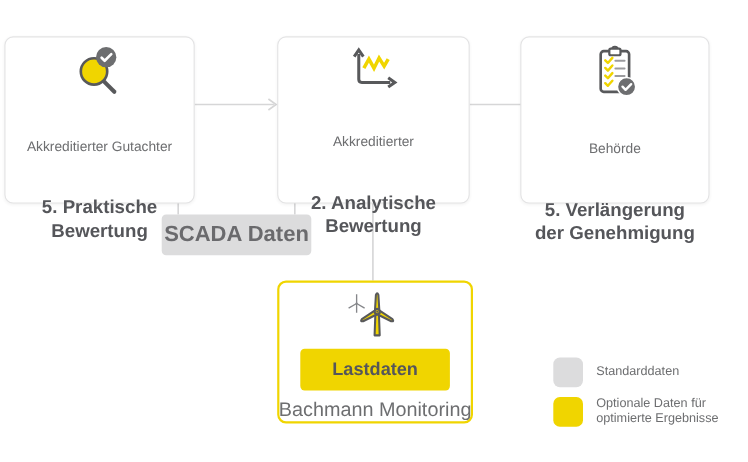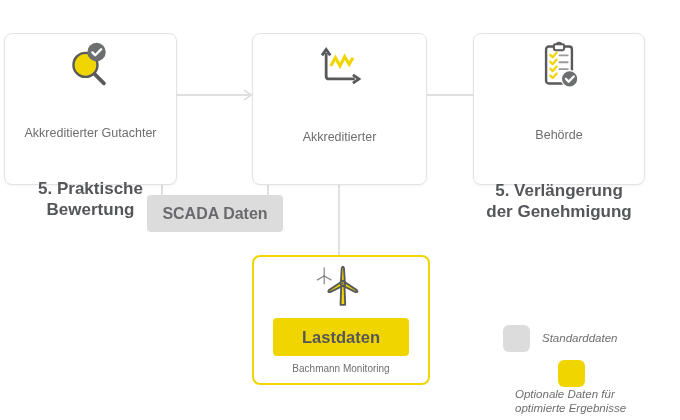--- a/index.html
+++ b/index.html
@@ -31,39 +31,39 @@
   #box2{left:252px;width:175px;}
   #box3{left:473px;width:172px;}
   .box-icon{height:52px;display:flex;align-items:center;justify-content:center;}
   .box-subtitle{font-size:12.5px;color:var(--text-gray);margin-top:2px;white-space:nowrap;}
   .box-title{font-size:17px;font-weight:bold;color:var(--title-gray);line-height:1.23;margin-top:3px;padding:0 8px;}
 
   .scada-box{
     position:absolute;left:147px;top:195px;width:136px;height:37px;
     background:var(--light-gray);border-radius:4px;z-index:2;
     display:flex;align-items:center;justify-content:center;
-    font-size:16px;font-weight:bold;color:#6A6A6D;
+    font-size:20px;font-weight:bold;color:#6A6A6D;
   }
 
   .lastdaten-box{
     position:absolute;left:252px;top:255px;width:178px;height:130px;
     background:#fff;border:2px solid var(--accent-yellow);border-radius:8px;
     box-sizing:border-box;display:flex;flex-direction:column;align-items:center;z-index:2;
   }
   .turbine-wrap{height:58px;margin-top:3px;display:flex;align-items:center;justify-content:center;}
   .lastdaten-button{
     width:136px;height:38px;background:var(--accent-yellow);border:none;border-radius:4px;
     display:flex;align-items:center;justify-content:center;
     font-size:16.5px;font-weight:bold;color:var(--title-gray);
   }
-  .lastdaten-caption{font-size:10px;color:var(--text-gray);margin-top:7px;white-space:nowrap;}
+  .lastdaten-caption{font-size:18px;color:var(--text-gray);margin-top:7px;white-space:nowrap;}
 
-  .legend{position:absolute;left:503px;top:325px;z-index:2;font-style:italic;}
+  .legend{position:absolute;left:503px;top:325px;z-index:2;}
   .legend-item{display:flex;align-items:center;}
-  .legend-item + .legend-item{margin-top:8px;flex-direction:column;}
+  .legend-item + .legend-item{margin-top:8px;}
   .legend-swatch{width:27px;height:27px;border-radius:6px;flex:0 0 auto;}
   .swatch-gray{background:var(--light-gray);}
   .swatch-yellow{background:var(--accent-yellow);}
   .legend-label{font-size:11.5px;line-height:1.25;color:var(--text-gray);margin-left:12px;max-width:125px;}
 </style>
 </head>
 <body>
 
 <div id="canvas">
 
@@ -106,20 +106,21 @@
   <div class="process-box" id="box2">
     <div class="box-icon">
       <svg width="48" height="44" viewBox="0 0 52 46">
         <path d="M11 9 L11 34 Q11 37 14 37 L42 37" style="fill:none;stroke:var(--dark-gray);stroke-width:3"></path>
         <path d="M6.5 11.5 L11 5 L15.5 11.5" style="fill:none;stroke:var(--dark-gray);stroke-width:3"></path>
         <path d="M40 32.5 L46.5 37 L40 41.5" style="fill:none;stroke:var(--dark-gray);stroke-width:3"></path>
         <polyline points="16,23 21,14 26,23 31,13 36,21 40,14" style="fill:none;stroke:var(--accent-yellow);stroke-width:3.4"></polyline>
       </svg>
     </div>
     <div class="box-subtitle">Akkreditierter</div>
+    <div class="box-title">2. Analytische Bewertung</div>
   </div>
 
   <div class="process-box" id="box3">
     <div class="box-icon">
       <svg width="48" height="50" viewBox="0 0 52 54">
         <rect x="12" y="7" width="28" height="40" rx="3" style="fill:#fff;stroke:var(--dark-gray);stroke-width:2.6"></rect>
         <circle cx="26" cy="5.5" r="2.8" style="fill:#fff;stroke:var(--dark-gray);stroke-width:2"></circle>
         <rect x="20.5" y="4.5" width="11" height="6.5" rx="1.5" style="fill:#fff;stroke:var(--dark-gray);stroke-width:2.2"></rect>
         <g style="fill:none;stroke:var(--accent-yellow);stroke-width:2.4;stroke-linecap:round;stroke-linejoin:round">
           <path d="M16.5 16 l2.6 2.6 l4.4 -5"></path>

